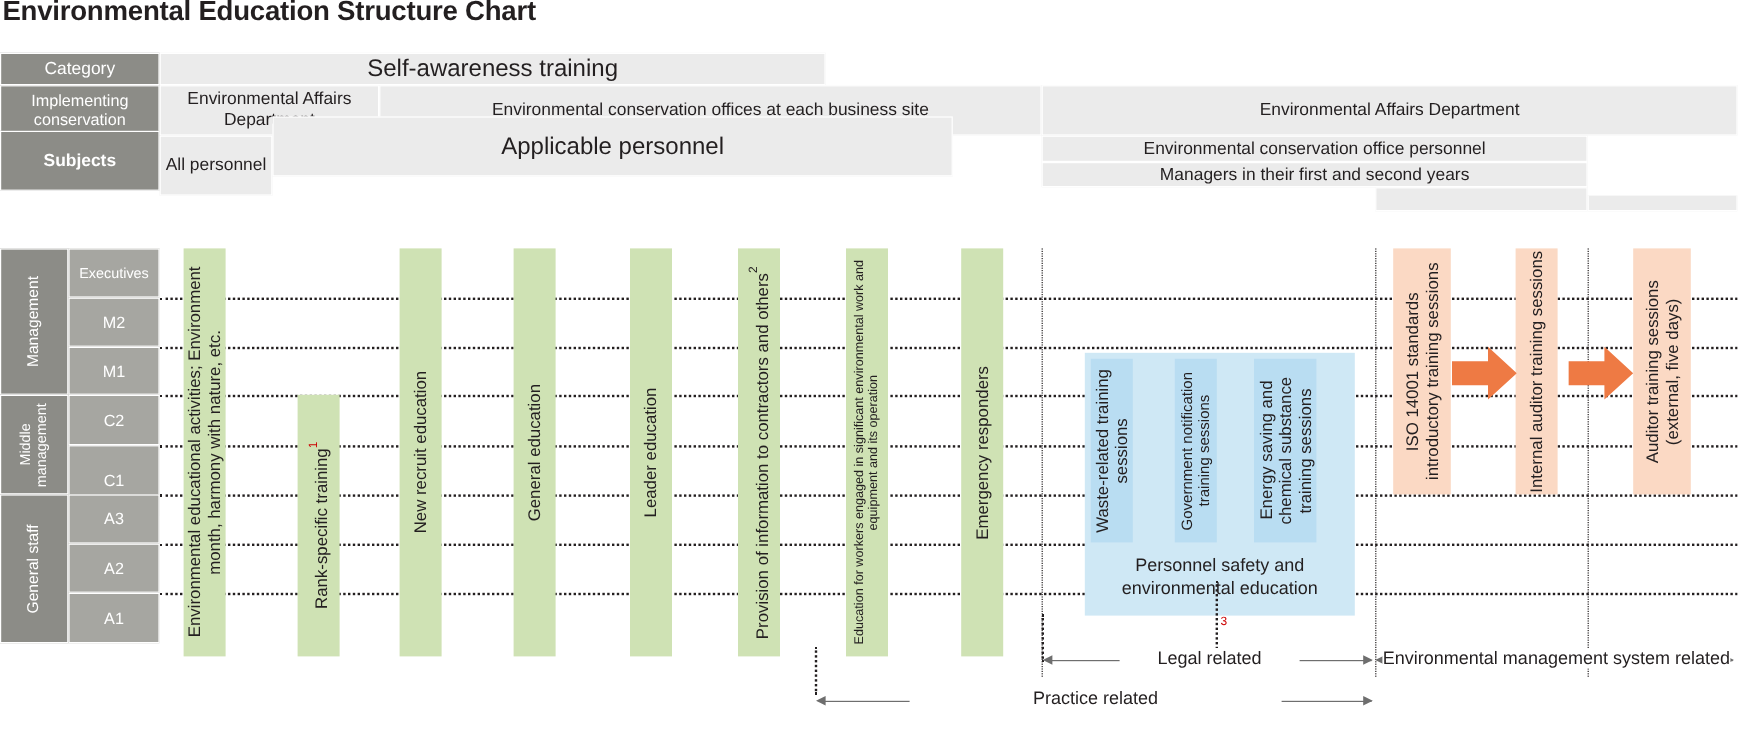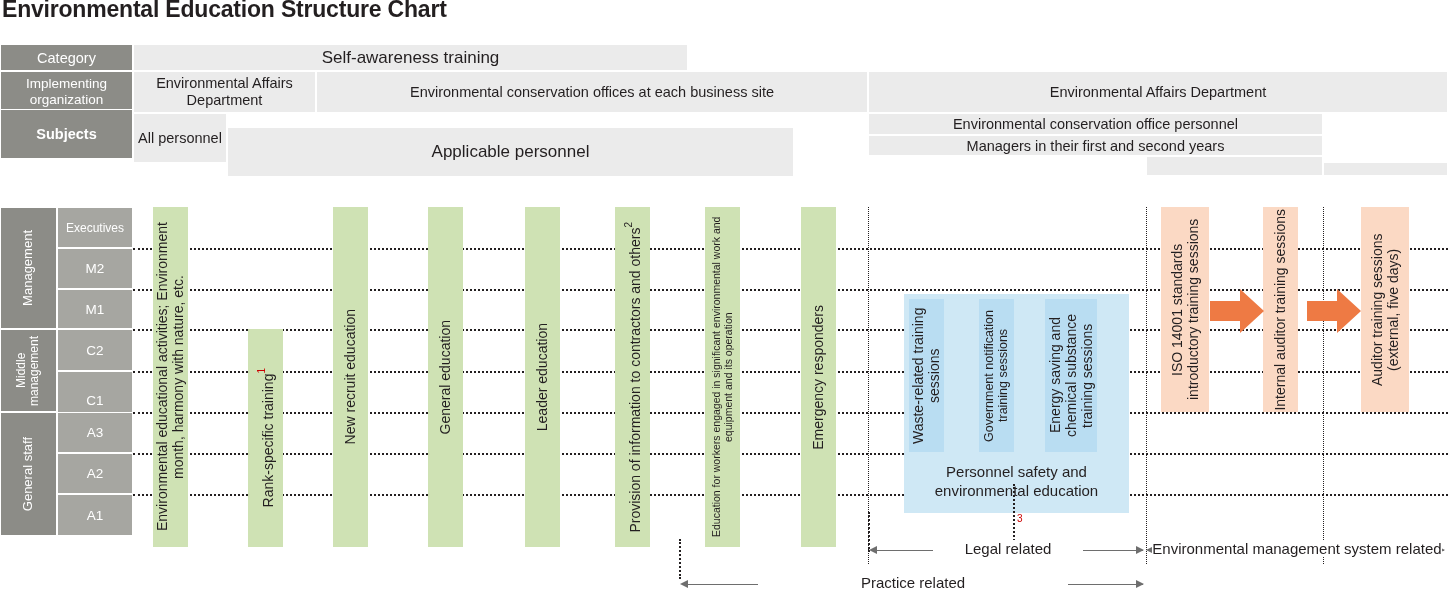--- a/index.html
+++ b/index.html
@@ -6,21 +6,21 @@
   body{width:1448px;height:608px;font-family:"Liberation Sans",sans-serif;color:#231f20;overflow:hidden;}
   .page{position:relative;width:1448px;height:608px;padding-left:36px;}
 
   .title{position:absolute;left:2px;top:-4px;font-size:23px;font-weight:bold;letter-spacing:-0.2px;}
 
   
   .chart{position:absolute;left:0;top:44px;width:1448px;height:520px;}
 
   
   .hdr-lbl{position:absolute;background:#8c8c87;color:#fff;display:flex;align-items:center;justify-content:center;text-align:center;font-size:14.5px;box-sizing:border-box;border:1px solid #fff;}
-  .hdr-cell{position:absolute;background:#ebebeb;display:flex;align-items:center;justify-content:center;text-align:center;font-size:17px;box-sizing:border-box;border:1px solid #fff;}
+  .hdr-cell{position:absolute;background:#ebebeb;display:flex;align-items:center;justify-content:center;text-align:center;font-size:20px;box-sizing:border-box;border:1px solid #fff;}
   .hdr-cell.sm{font-size:14.5px;}
 
   
   .grp{position:absolute;background:#8c8c87;color:#fff;box-sizing:border-box;border:1px solid #fff;font-size:13px;display:flex;align-items:center;justify-content:center;}
   .grp span{writing-mode:vertical-rl;transform:rotate(180deg);text-align:center;line-height:1.1;}
   .rank{position:absolute;background:#a6a6a1;color:#fff;box-sizing:border-box;border:1px solid #fff;font-size:13.5px;display:flex;align-items:center;justify-content:center;}
 
   
   .plot{position:absolute;left:133px;top:163px;width:1315px;height:357px;background:#fff;}
   .dotrow{position:absolute;left:0;width:1315px;height:0;border-top:2px dotted #231f20;}
@@ -54,32 +54,32 @@
 <body>
 
 <div class="page">
 
   <div class="title">Environmental Education Structure Chart</div>
 
   <div class="chart">
 
     <div class="hdr-lbl" style="left:0;top:0;width:133px;height:27px;">Category</div>
     <div class="hdr-lbl" style="left:0;top:27px;width:133px;height:42px;font-size:13.5px;line-height:1.15;">
-        <span>Implementing organization</span>
+        <span>Implementing conservation</span>
       </div>
     <div class="hdr-lbl" style="left:0;top:65px;width:133px;height:50px;font-weight:bold;">Subjects</div>
 
     <div class="hdr-cell" style="left:133px;top:0;width:555px;height:27px;">Self-awareness training</div>
 
     <div class="hdr-cell sm" style="left:133px;top:27px;width:183px;height:42px;line-height:1.15;">Environmental Affairs Department</div>
     <div class="hdr-cell sm" style="left:316px;top:27px;width:552px;height:42px;">Environmental conservation offices at each business site</div>
     <div class="hdr-cell sm" style="left:868px;top:27px;width:580px;height:42px;">Environmental Affairs Department</div>
 
     <div class="hdr-cell sm" style="left:133px;top:69px;width:94px;height:50px;line-height:1.15;">All personnel</div>
-    <div class="hdr-cell" style="left:227px;top:83px;width:567px;height:50px;">Applicable personnel</div>
+    <div class="hdr-cell" style="left:227px;top:53px;width:567px;height:50px;">Applicable personnel</div>
     <div class="hdr-cell sm" style="left:868px;top:69px;width:455px;height:22px;">Environmental conservation office personnel</div>
     <div class="hdr-cell sm" style="left:868px;top:91px;width:455px;height:21px;">Managers in their first and second years</div>
     <div style="position:absolute;left:1146px;top:112px;width:177px;height:20px;background:#ebebeb;box-sizing:border-box;border:1px solid #fff;"></div>
     <div style="position:absolute;left:1323px;top:119px;width:125px;height:13px;background:#ebebeb;box-sizing:border-box;border-left:1px solid #fff;border-right:1px solid #fff;border-bottom:1px solid #fff;"></div>
 
     <div class="grp" style="left:0;top:163px;width:57px;height:122px;">
         <span>Management</span>
       </div>
     <div class="grp" style="left:0;top:285px;width:57px;height:83px;font-size:12px;">
         <span>Middle management</span>

